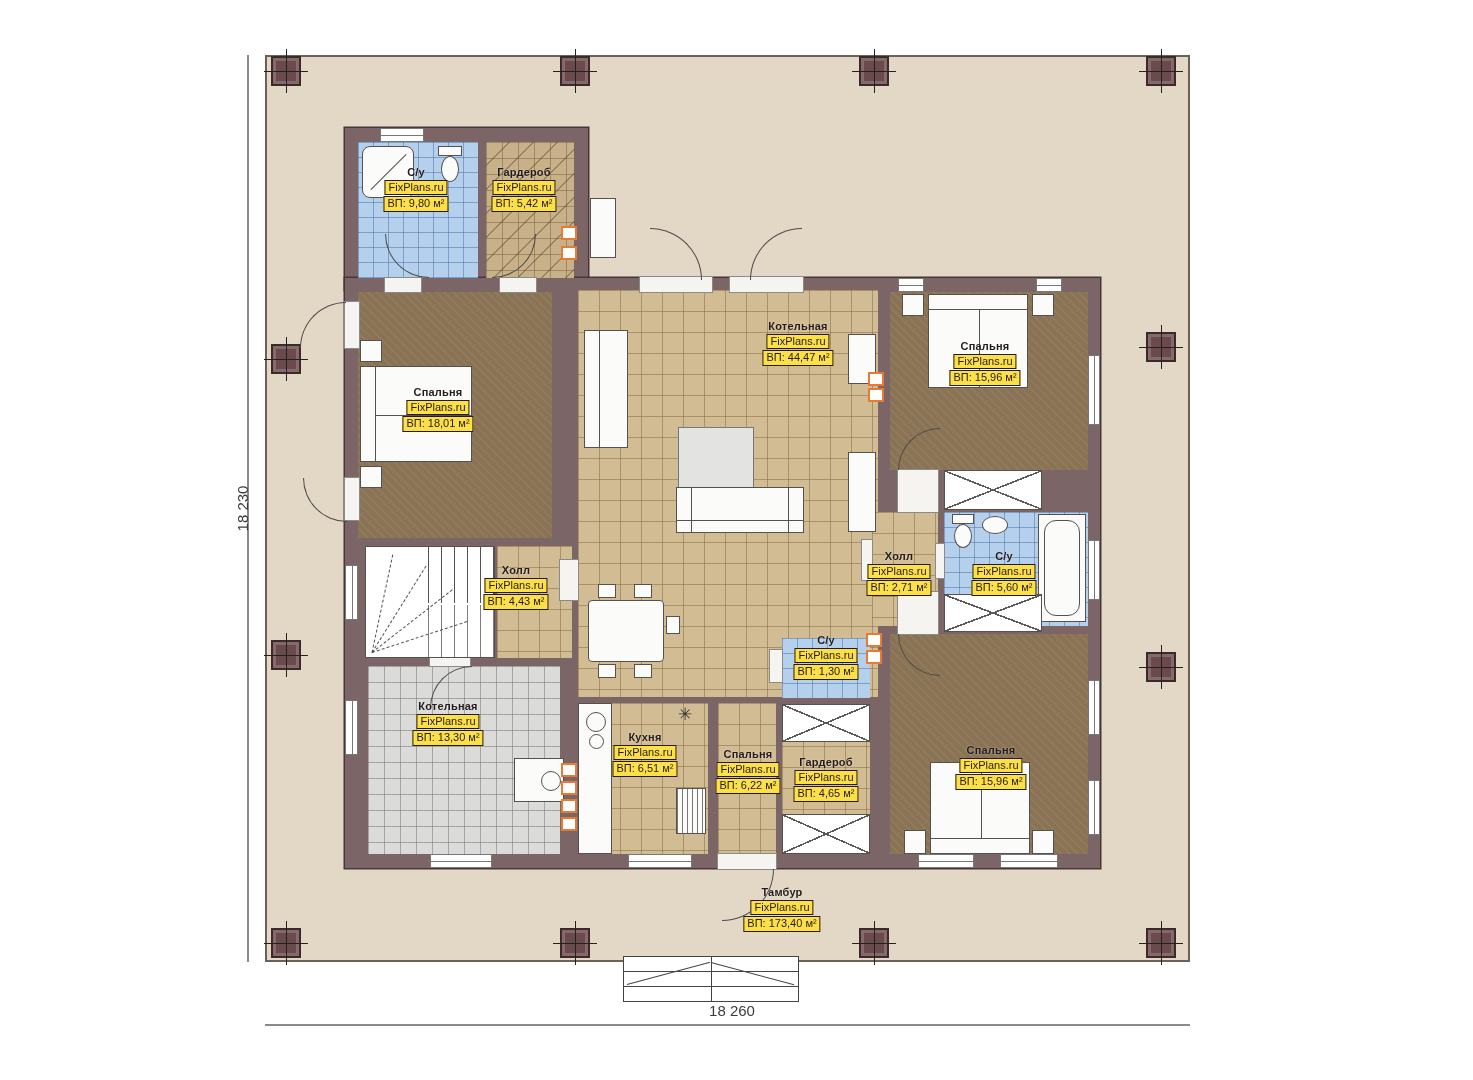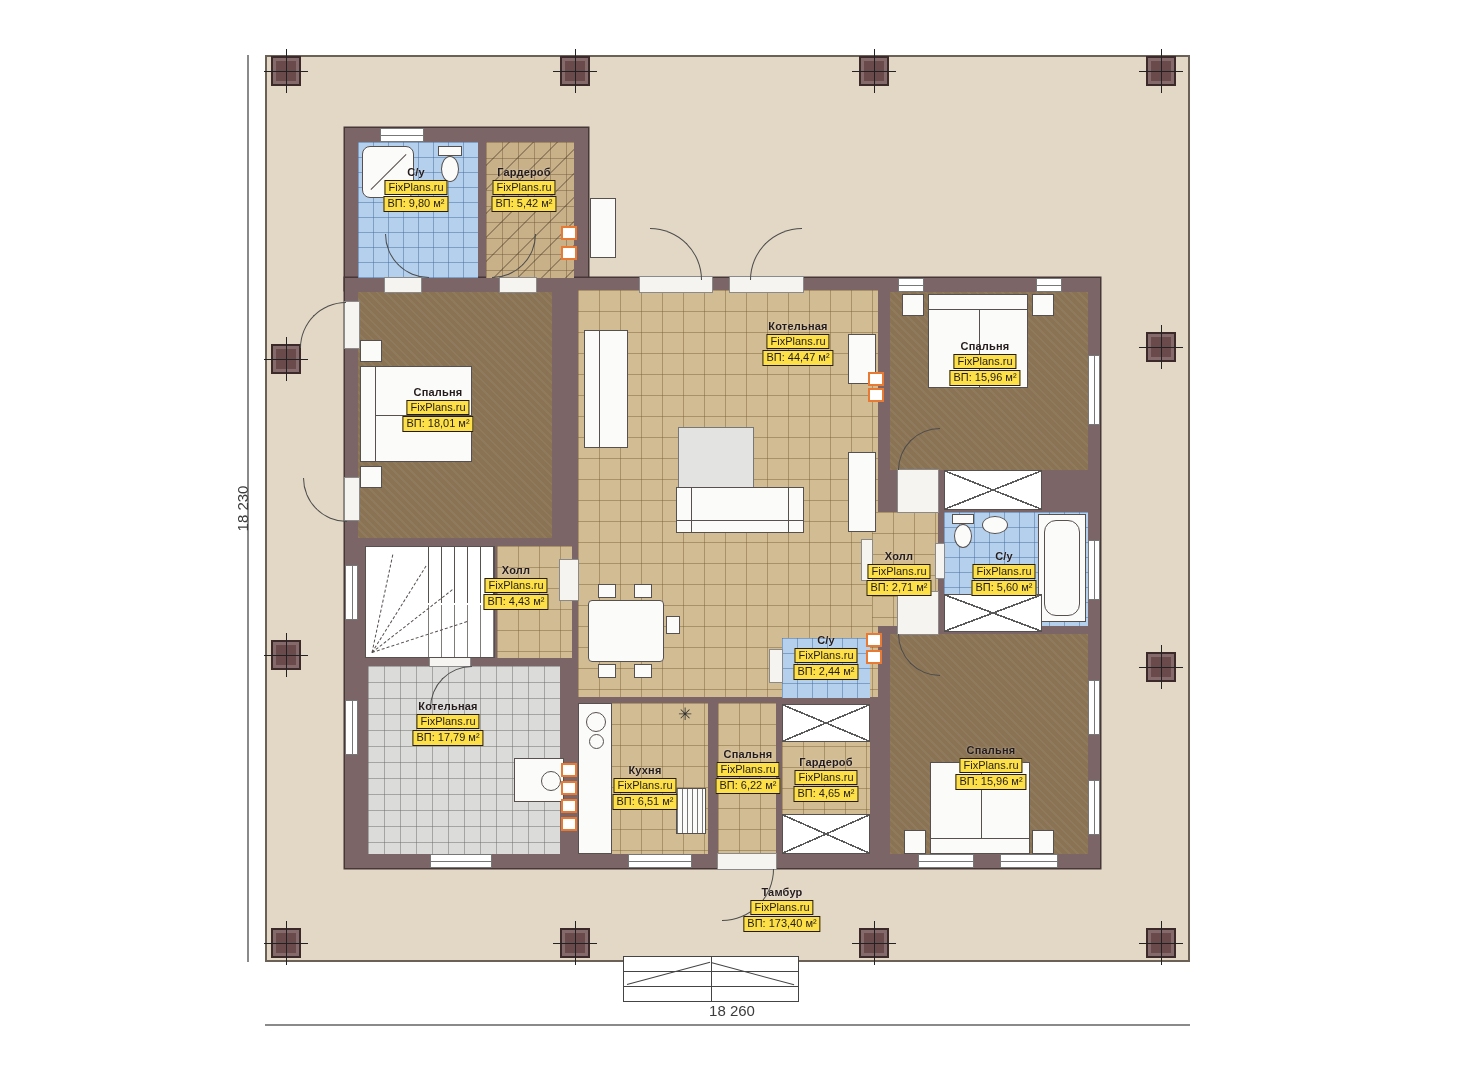--- a/index.html
+++ b/index.html
@@ -286,28 +286,28 @@
     <div class="rbox">ВП: 5,60 м²</div>
   </div>
   <div class="rlabel" style="left:516px;top:564px">
     <div class="rname">Холл</div>
     <div class="rbox">FixPlans.ru</div>
     <div class="rbox">ВП: 4,43 м²</div>
   </div>
   <div class="rlabel" style="left:826px;top:634px">
     <div class="rname">С/у</div>
     <div class="rbox">FixPlans.ru</div>
-    <div class="rbox">ВП: 2,44 м²</div>
+    <div class="rbox">ВП: 1,30 м²</div>
   </div>
   <div class="rlabel" style="left:448px;top:700px">
     <div class="rname">Котельная</div>
     <div class="rbox">FixPlans.ru</div>
-    <div class="rbox">ВП: 17,79 м²</div>
-  </div>
-  <div class="rlabel" style="left:645px;top:764px">
+    <div class="rbox">ВП: 13,30 м²</div>
+  </div>
+  <div class="rlabel" style="left:645px;top:731px">
     <div class="rname">Кухня</div>
     <div class="rbox">FixPlans.ru</div>
     <div class="rbox">ВП: 6,51 м²</div>
   </div>
   <div class="rlabel" style="left:748px;top:748px">
     <div class="rname">Спальня</div>
     <div class="rbox">FixPlans.ru</div>
     <div class="rbox">ВП: 6,22 м²</div>
   </div>
   <div class="rlabel" style="left:826px;top:756px">

